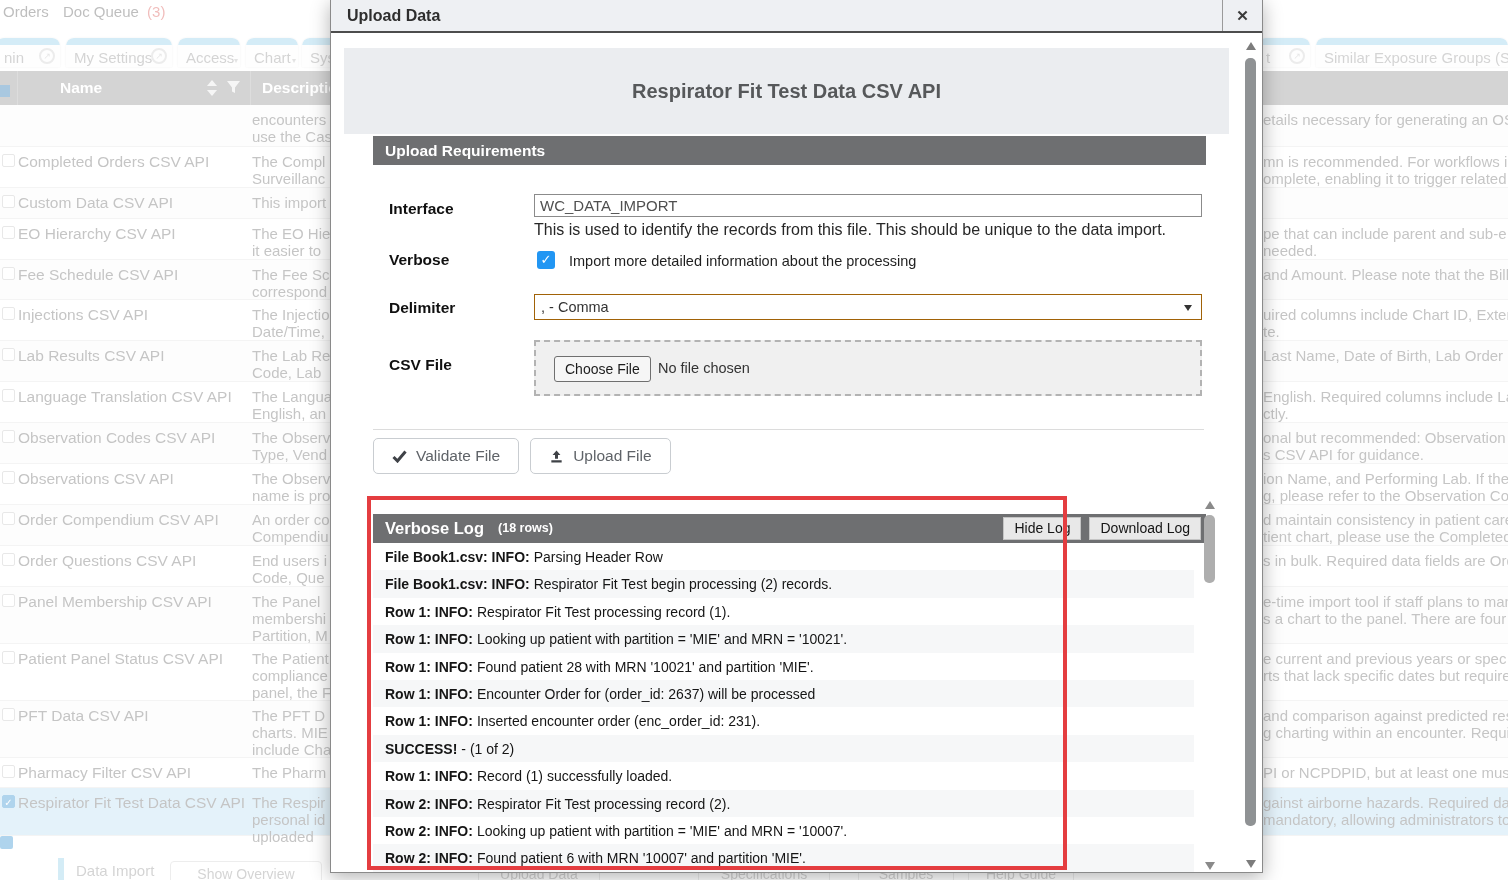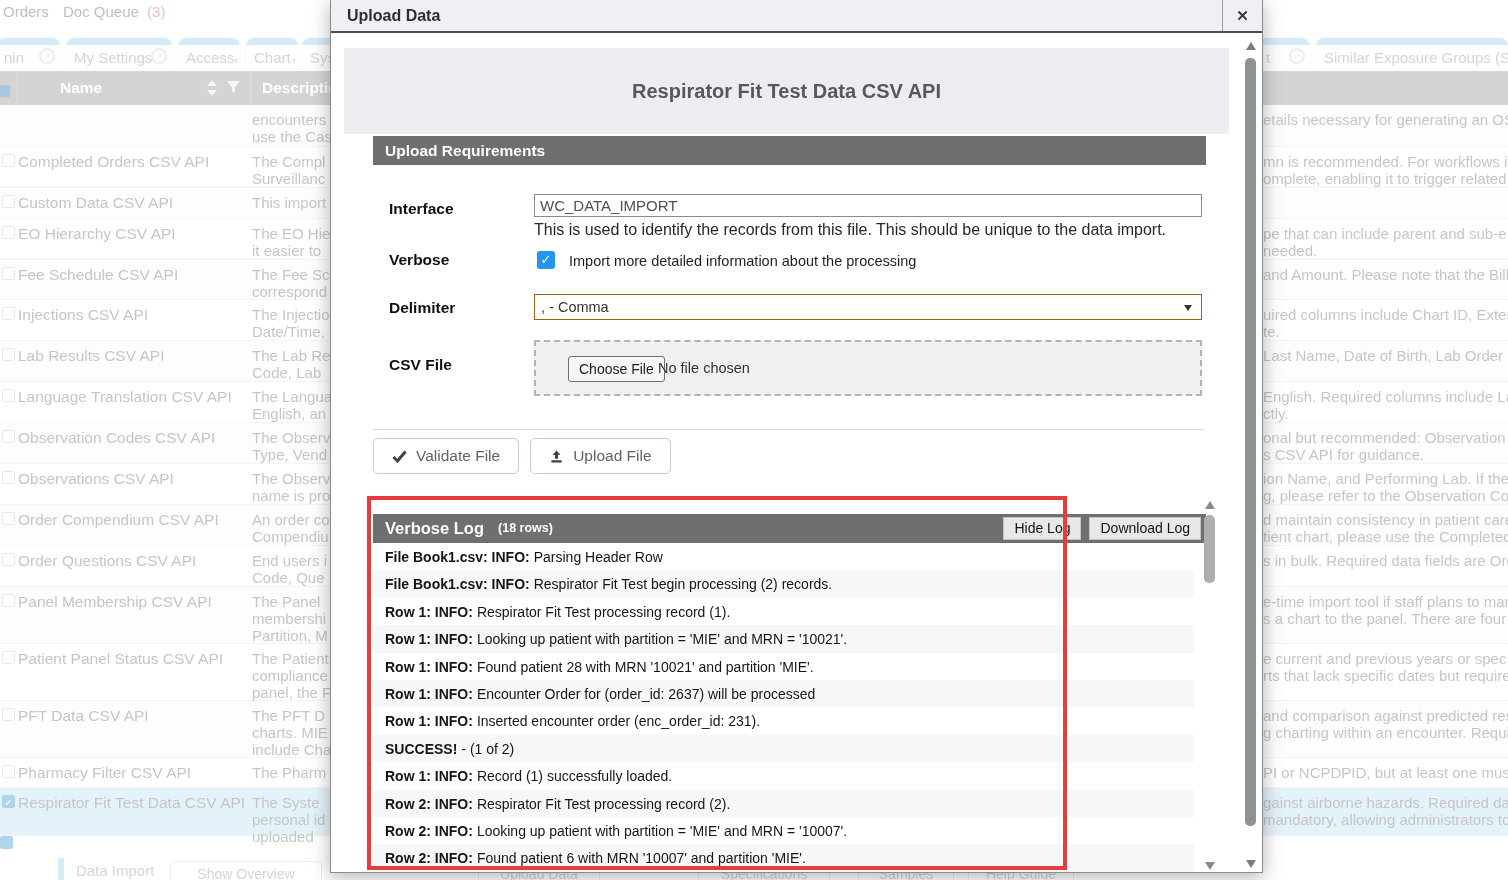--- a/index.html
+++ b/index.html
@@ -89,21 +89,21 @@
                   border:1px solid #a16207; font-size:14.5px; color:#333; line-height:24px;
                   padding-left:6px; background:#fff; cursor:pointer; }
   #delim-select .chev { position:absolute; right:9px; top:10px; width:0; height:0;
                         border-left:4.5px solid transparent; border-right:4.5px solid transparent;
                         border-top:6px solid #333; }
 
   #csv-box { position:absolute; left:203px; top:340px; width:668px; height:56px;
              background:#f0f0f0; border:2px dashed #b3b3b3; }
   #choose-btn { position:absolute; left:18px; top:14px; height:26px; padding:0 10px;
                 border:1px solid #6f6f6f; border-radius:3px; background:#f6f6f6;
-                font-size:14px; color:#1c1c1c; line-height:24px; cursor:pointer;margin-left:14px; }
+                font-size:14px; color:#1c1c1c; line-height:24px; cursor:pointer; }
   #file-status { position:absolute; left:122px; top:18px; font-size:14.5px; color:#333; }
 
   #m-divider { position:absolute; left:42px; top:429px; width:831px; border-top:1px solid #dcdcdc; }
   #action-row { position:absolute; left:42px; top:438px; width:831px; height:36px;
                 display:flex; justify-content:flex-start; gap:11px; }
   .act-btn { height:36px; padding:0 18px; border:1px solid #c9cdd1; border-radius:5px;
              background:#fff; font-size:15.5px; color:#5f6368; display:flex; align-items:center;
              gap:9px; cursor:pointer; font-family:"Liberation Sans", sans-serif; }
   .act-btn svg { display:block; }
 
@@ -379,21 +379,21 @@
           <div>The Pharm</div>
         </div>
         <div class="bg-right">
           <div>PI or NCPDPID, but at least one must</div>
         </div>
       </div>
       <div class="bg-row alt sel" style="top: 788px; height: 48px;">
         <span class="bg-cb on">✓</span>
         <span class="bg-name">Respirator Fit Test Data CSV API</span>
         <div class="bg-desc">
-          <div>The Syste</div>
+          <div>The Respir</div>
           <div>personal id</div>
           <div>uploaded</div>
         </div>
         <div class="bg-right">
           <div>gainst airborne hazards. Required da</div>
           <div>mandatory, allowing administrators to</div>
         </div>
       </div>
     </div>
 

